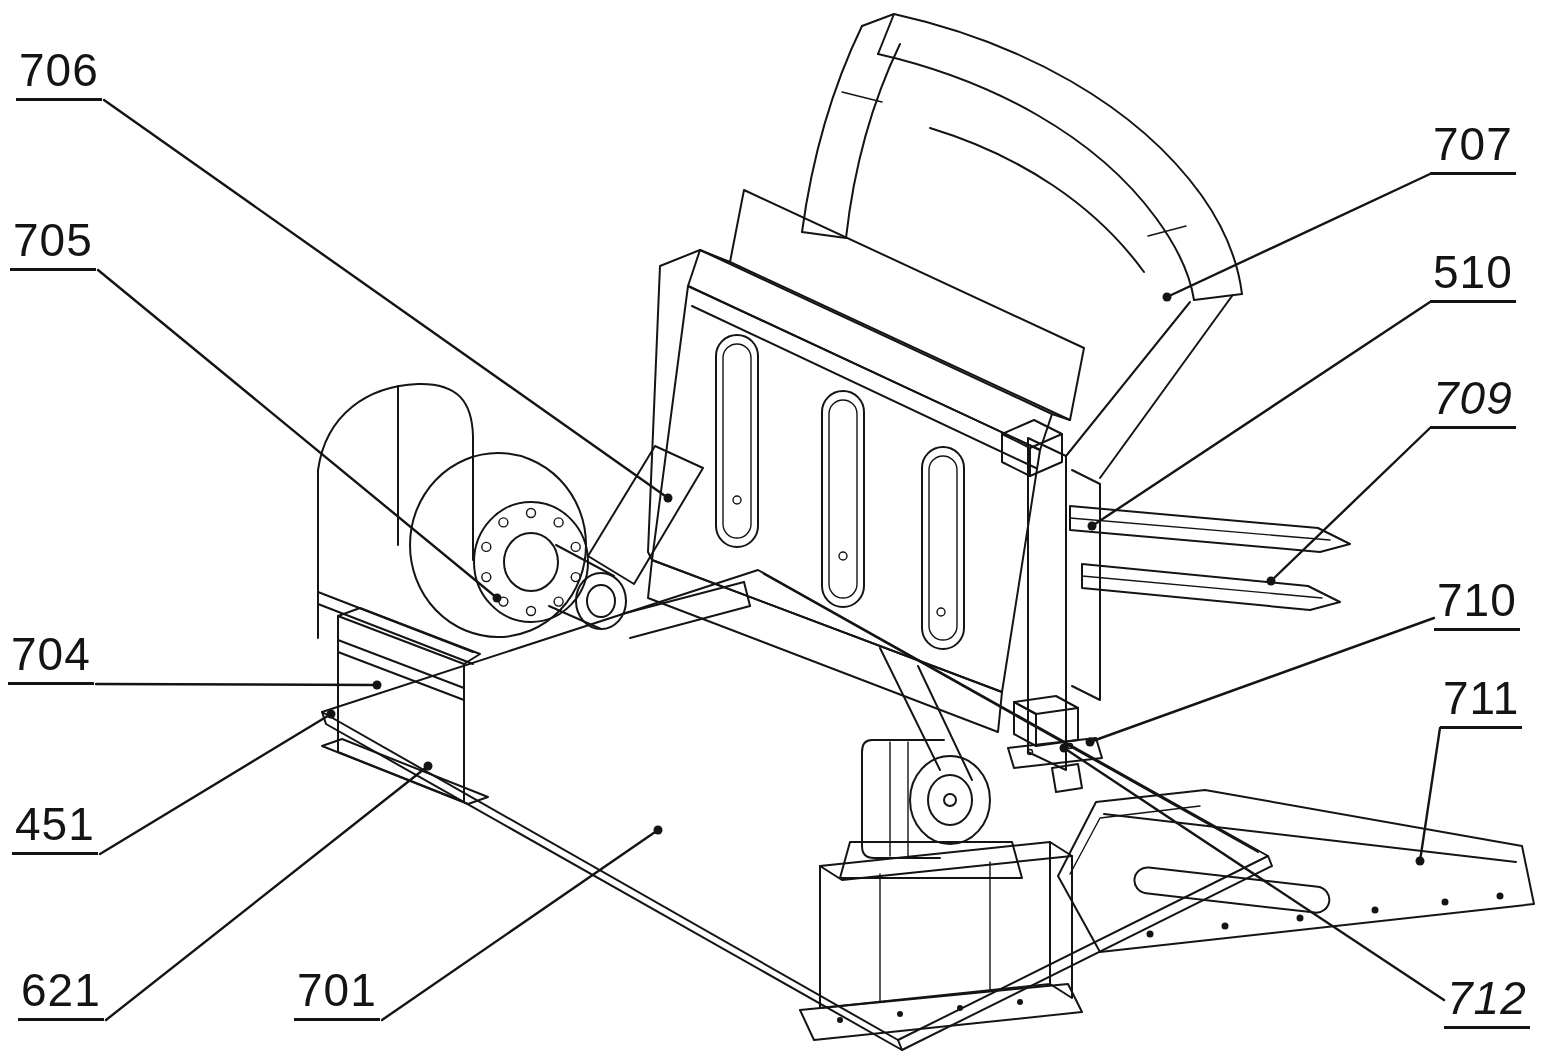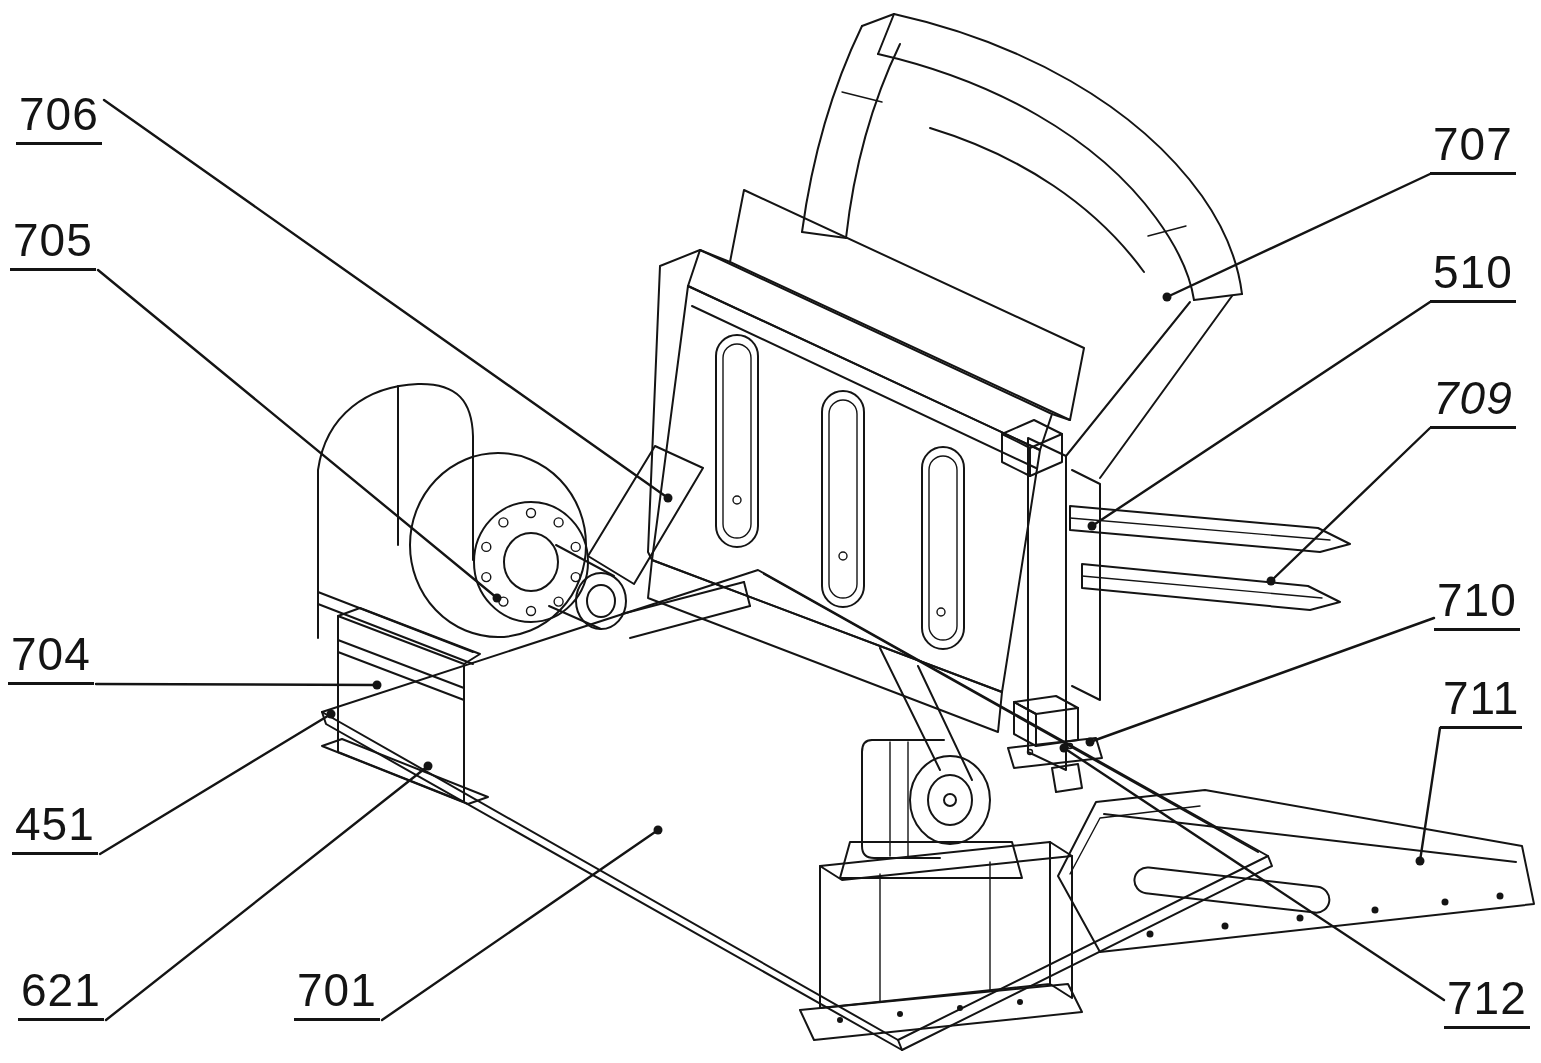--- a/index.html
+++ b/index.html
@@ -222,27 +222,27 @@
       <circle cx="1271" cy="581" r="4.5"></circle>
       <line x1="1434" y1="618" x2="1090" y2="742"></line>
       <circle cx="1090" cy="742" r="4.5"></circle>
       <line x1="1440" y1="728" x2="1420" y2="861"></line>
       <circle cx="1420" cy="861" r="4.5"></circle>
       <line x1="1444" y1="1000" x2="1064" y2="748"></line>
       <circle cx="1064" cy="748" r="4.5"></circle>
     </svg>
 
   <div id="labels-layer">
-      <div class="part-label" style="left: 16px; top: 46px; margin-top: 44px;">706</div>
+      <div class="part-label" style="left: 16px; top: 46px;">706</div>
       <div class="part-label" style="left: 10px; top: 216px;">705</div>
       <div class="part-label" style="left: 8px; top: 630px;">704</div>
       <div class="part-label" style="left: 12px; top: 800px;">451</div>
       <div class="part-label" style="left: 18px; top: 966px;">621</div>
       <div class="part-label" style="left: 294px; top: 966px;">701</div>
       <div class="part-label" style="left: 1430px; top: 120px;">707</div>
       <div class="part-label" style="left: 1430px; top: 248px;">510</div>
       <div class="part-label" style="left: 1430px; top: 374px; font-style: italic;">709</div>
       <div class="part-label" style="left: 1434px; top: 576px;">710</div>
       <div class="part-label" style="left: 1440px; top: 674px;">711</div>
-      <div class="part-label" style="left: 1444px; top: 974px;">712</div>
+      <div class="part-label" style="left: 1444px; top: 974px; font-style: italic;">712</div>
     </div>
 
 </div>
 
 </body></html>

